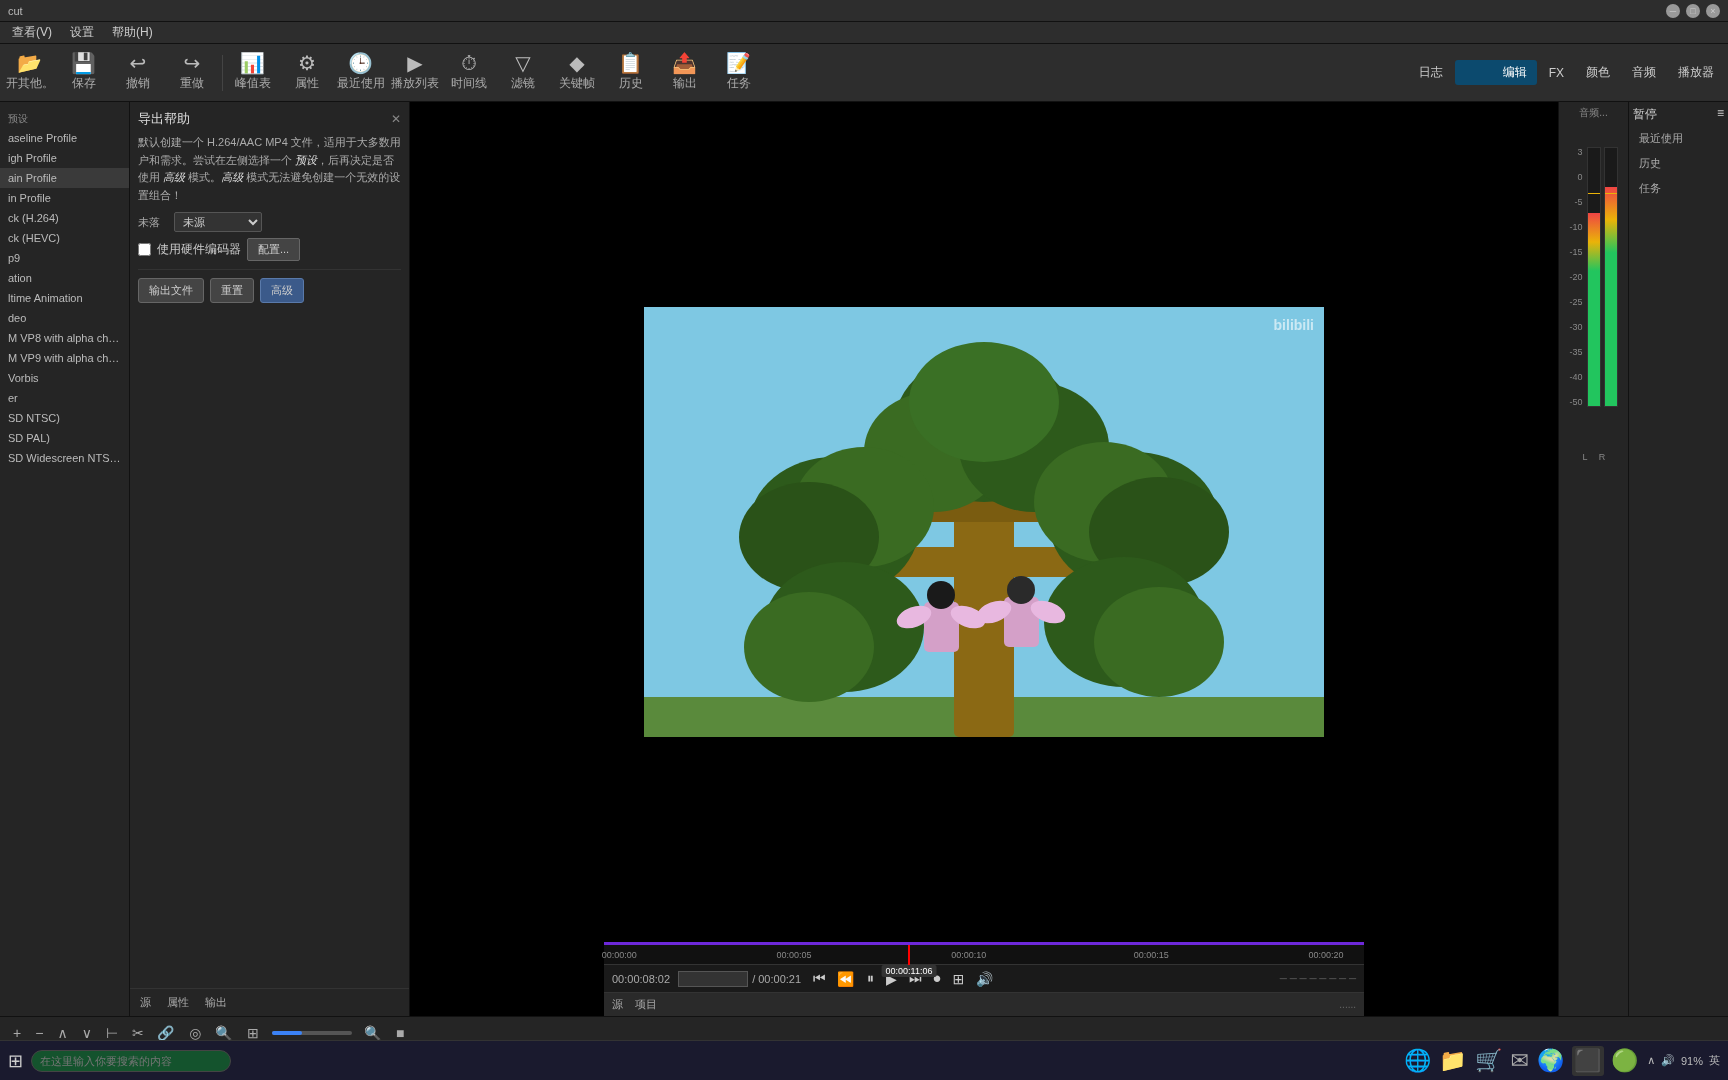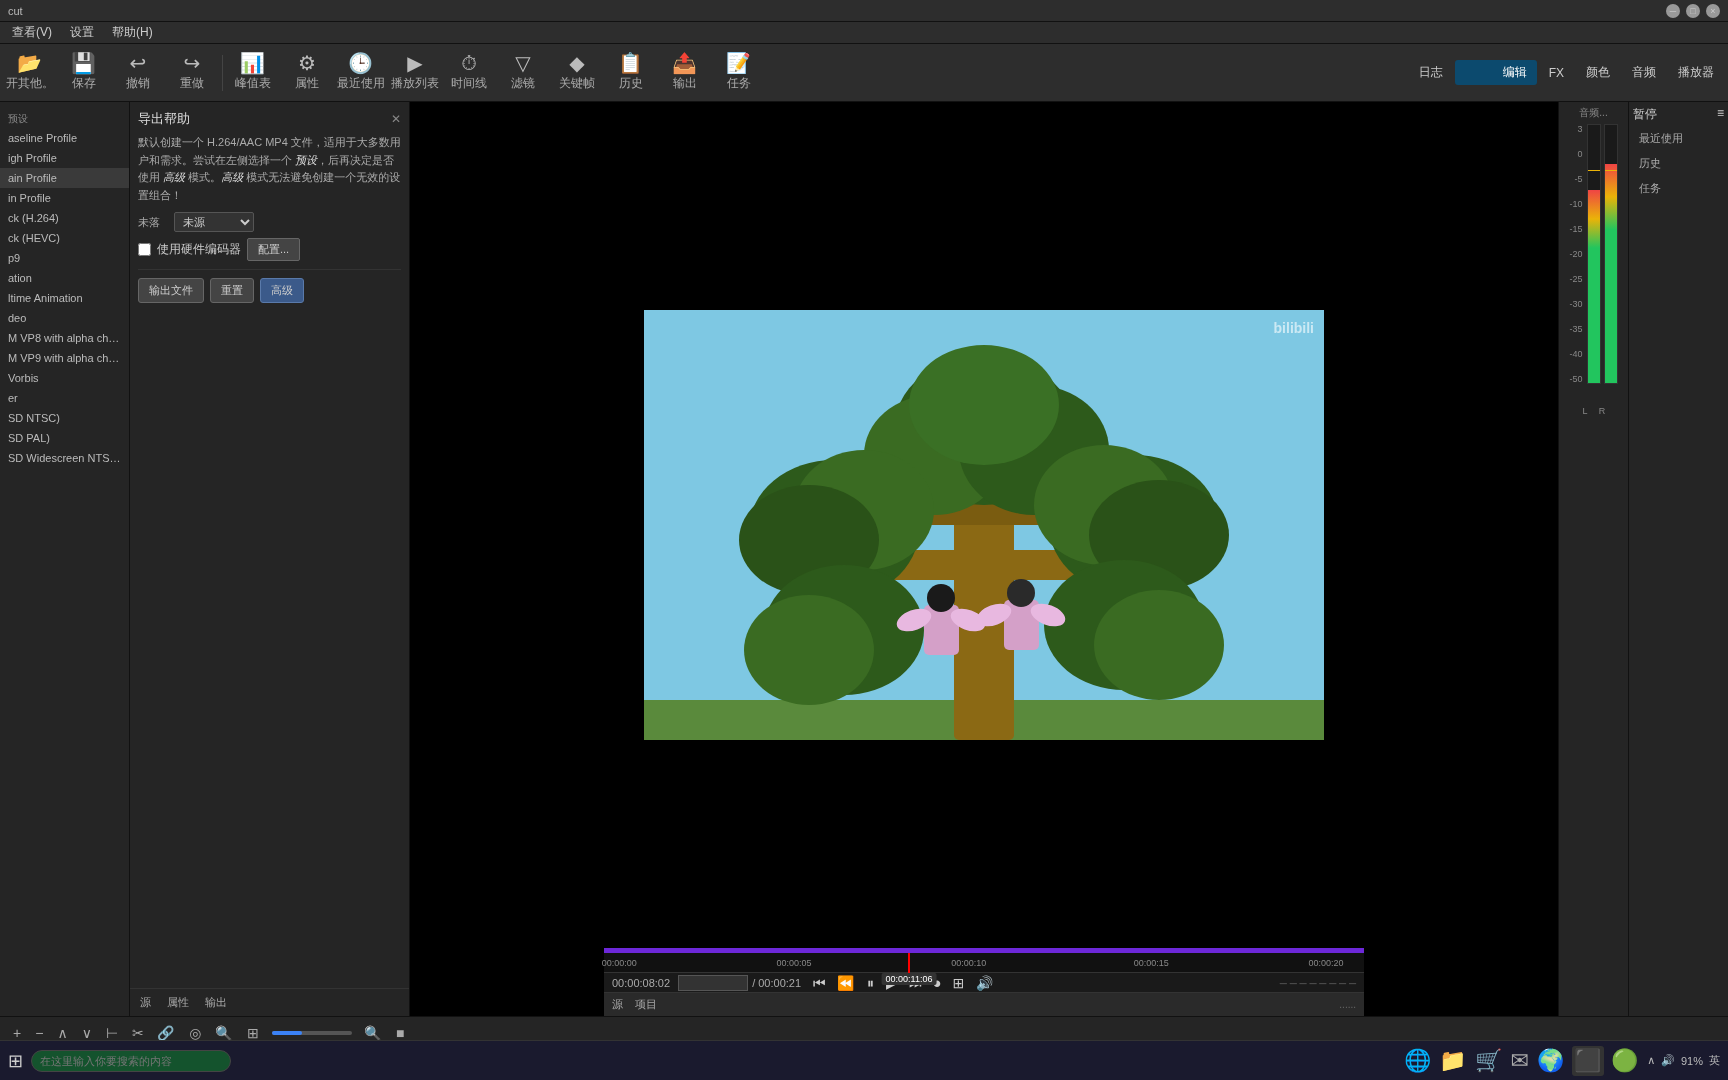--- a/index.html
+++ b/index.html
@@ -145,21 +145,21 @@
       margin-bottom: 6px;
     }
     .form-label { font-size: 11px; color: #aaa; min-width: 30px; }
     .form-select {
       background: #333;
       border: 1px solid #555;
       color: #ccc;
       font-size: 11px;
       padding: 2px 4px;
       border-radius: 2px;
-      width: 80px;
+      width: 88px;
     }
     .checkbox-row {
       display: flex;
       align-items: center;
       gap: 6px;
       margin-bottom: 8px;
     }
     .checkbox-row input { cursor: pointer; }
     .config-btn {
       background: #444;
@@ -206,20 +206,21 @@
 
     
     #audio-panel {
       width: 70px;
       background: #252525;
       border-left: 1px solid #111;
       display: flex;
       flex-direction: column;
       align-items: center;
       padding: 4px 2px;
+      gap: 23px;
     }
     .audio-title { font-size: 10px; color: #888; margin-bottom: 4px; }
     .audio-scale {
       display: flex;
       flex-direction: column;
       justify-content: space-between;
       height: 260px;
       font-size: 9px;
       color: #888;
       text-align: right;
@@ -255,23 +256,23 @@
     .audio-label { width: 14px; text-align: center; }
     .audio-threshold {
       position: absolute;
       right: 0;
       width: 100%;
       border-top: 1px solid #eab308;
     }
 
     
     #timeline-bar {
-      height: 44px;
+      height: 50px;
       background: #1a1a1a;
-      border-top: 5px solid #6d28d9;
+      border-top: 3px solid #6d28d9;
       display: flex;
       flex-direction: column;
     }
     #progress-track {
       height: 20px;
       background: #111;
       position: relative;
       cursor: pointer;
       border-bottom: 1px solid #333;
     }

